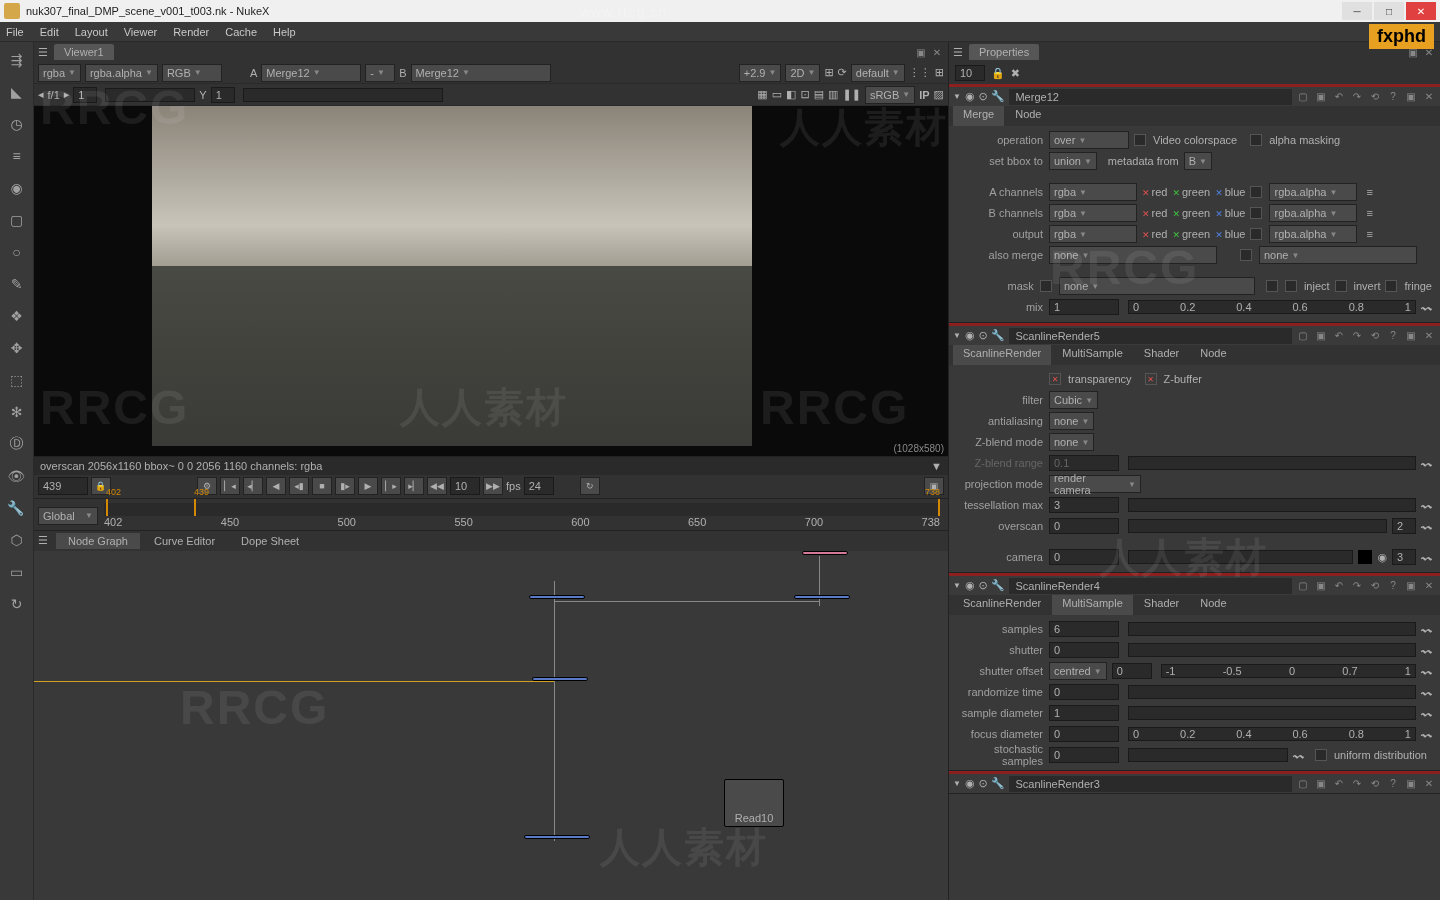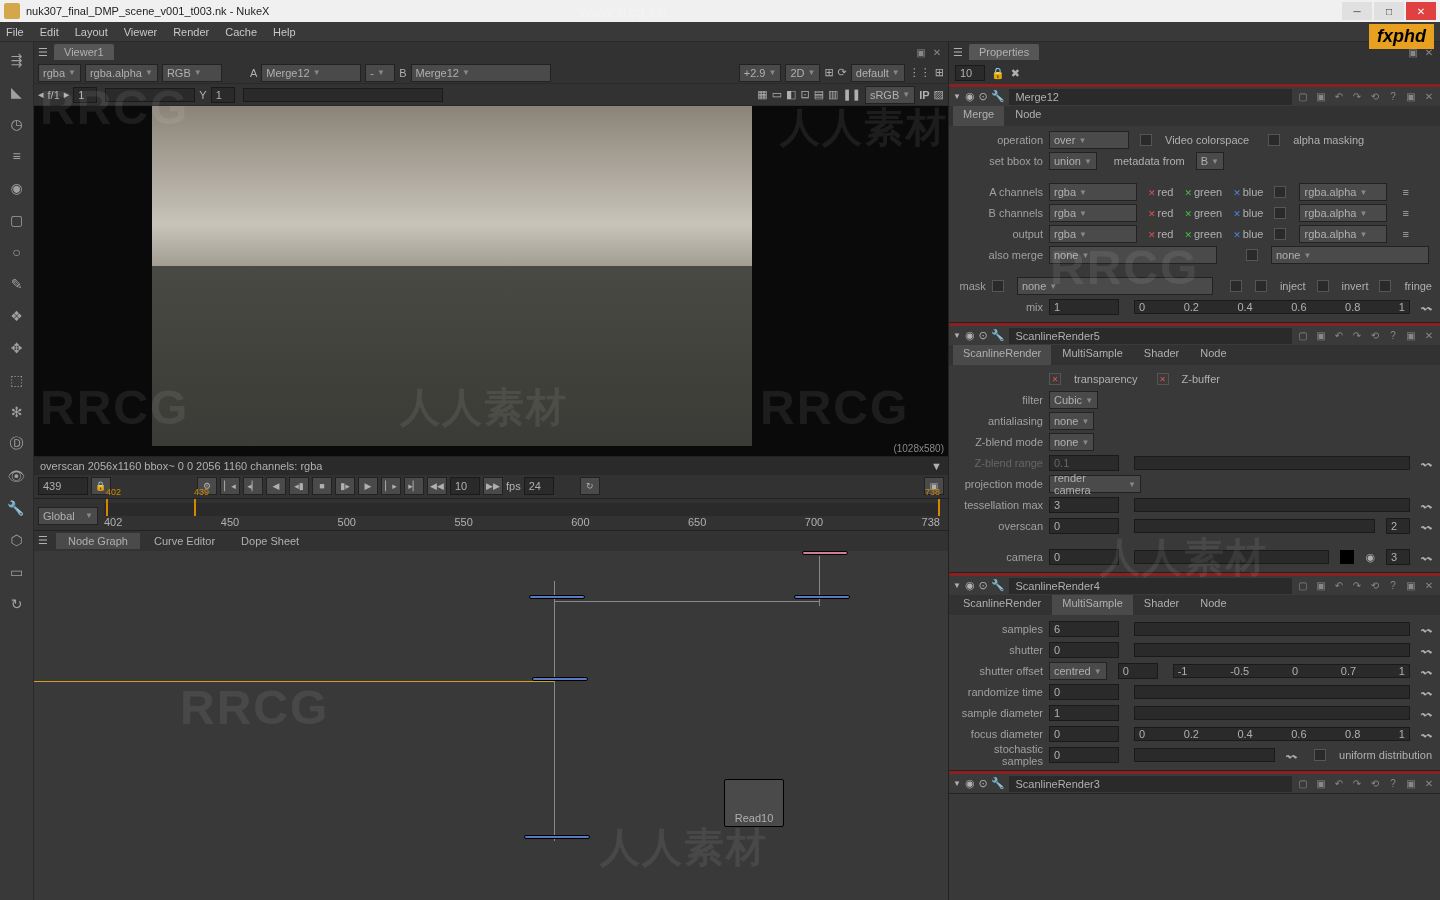--- a/index.html
+++ b/index.html
@@ -53,32 +53,32 @@
 .node-panel .hdr { height:22px; border-top:3px solid #8a2020; background:#3a3a3a; display:flex; align-items:center; padding:0 4px; gap:4px; }
 .node-panel .hdr .tri { font-size:8px; }
 .node-panel .hdr .name { flex:1; background:#2a2a2a; padding:2px 6px; }
 .node-panel .hdr .icn { width:14px; height:14px; display:flex; align-items:center; justify-content:center; color:#888; font-size:10px; }
 .node-panel .tabs { height:20px; background:#323232; display:flex; padding:0 4px; }
 .node-panel .tabs .tab { padding:2px 10px; margin-right:1px; }
 .node-panel .tabs .tab.sel { background:#4a4a4a; }
 .node-panel .body { padding:4px 8px; }
 .prop-row { display:flex; align-items:center; height:20px; margin-bottom:1px; }
 .prop-row .lbl { width:92px; text-align:right; padding-right:6px; color:#a0a0a0; }
-.prop-row .val { display:flex; align-items:center; gap:11px; flex:1; }
+.prop-row .val { display:flex; align-items:center; gap:5px; flex:1; }
 .cb { width:12px; height:12px; border:1px solid #555; background:#2a2a2a; display:inline-flex; align-items:center; justify-content:center; font-size:8px; margin-right:2px; }
 .cb.on { background:#3a3a3a; }
 .cb.x { color:#e05050; }
 .field { background:#2a2a2a; border:1px solid #1a1a1a; padding:1px 4px; height:16px; display:inline-flex; align-items:center; min-width:24px; }
 .slider-track { flex:1; height:14px; background:#2a2a2a; border:1px solid #1a1a1a; position:relative; margin-left:4px; }
 .slider-track .marks { position:absolute; inset:0; display:flex; justify-content:space-between; padding:0 4px; color:#666; font-size:8px; align-items:center; }
 .ch-red::before { content:"✕"; color:#e05050; margin-right:2px; font-size:9px;}
 .ch-green::before { content:"✕"; color:#40c040; margin-right:2px; font-size:9px;}
 .ch-blue::before { content:"✕"; color:#5080e0; margin-right:2px; font-size:9px;}
 .watermark { position:absolute; color:rgba(255,255,255,0.08); font-size:48px; font-weight:bold; pointer-events:none; letter-spacing:2px;}
-.fxphd { position:absolute; right:6px; top:24px; background:#e8a020; color:#000; padding:2px 8px; font-weight:bold; font-style:italic; font-size:18px; }
+.fxphd { position:absolute; right:6px; top:24px; background:#e8a020; color:#000; padding:2px 8px; font-weight:bold; font-size:18px; }
 .url { position:absolute; top:4px; left:580px; color:rgba(255,255,255,0.25); font-size:14px; letter-spacing:1px;}
 </style>
 </head>
 <body>
 
 <div class="title-bar">
   <div class="app-icon"></div>
   <div class="title">nuk307_final_DMP_scene_v001_t003.nk - NukeX</div>
   <div class="winbtn">
     <div class="min">─</div>

